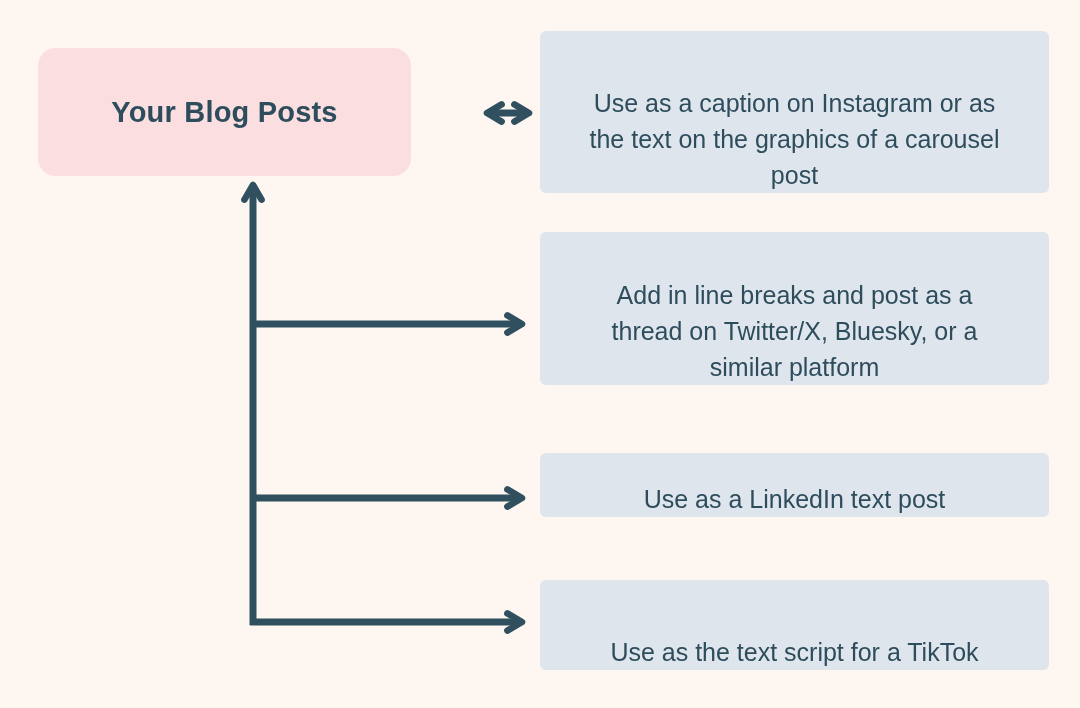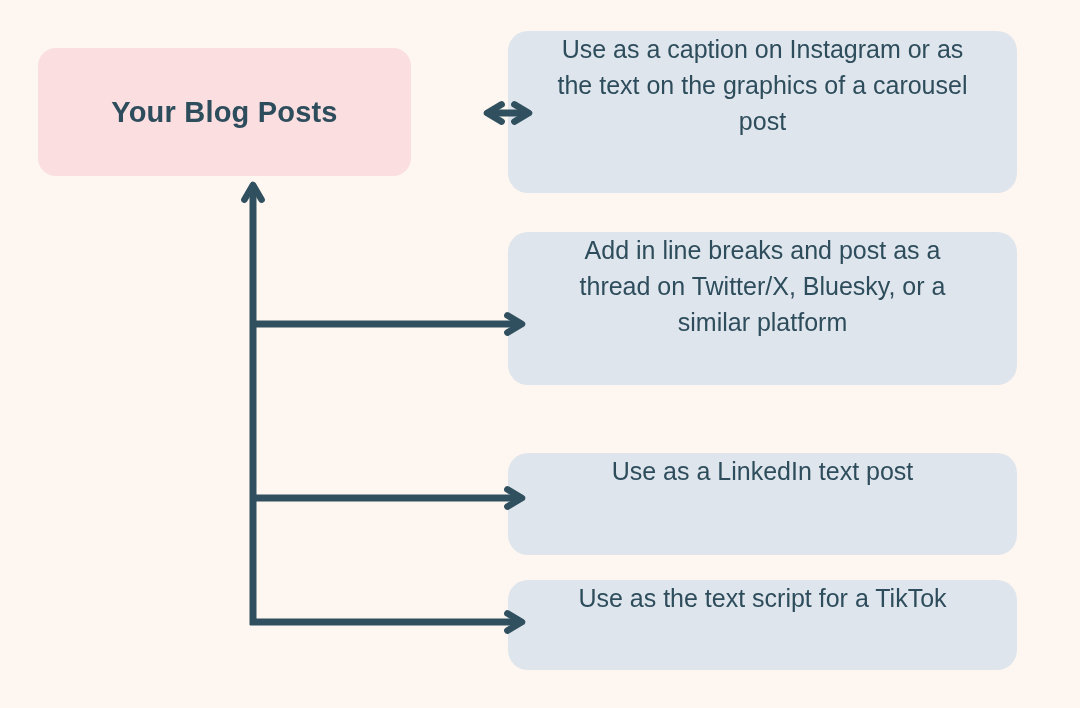--- a/index.html
+++ b/index.html
@@ -27,36 +27,36 @@
     display:flex;align-items:center;justify-content:center;
   }
   .source-box .title{
     font-size:29px;
     font-weight:700;
     color:var(--text);
     letter-spacing:.2px;
   }
   .target-box{
     position:absolute;
-    left:508px;
+    left:540px;
     width:509px;
     background:var(--target-box);
-    border-radius:20px;
-    display:flex;align-items:flex-start;justify-content:center;
+    border-radius:6px;
+    display:flex;align-items:flex-end;justify-content:center;
   }
   .target-box .label{
     font-size:25px;
     color:var(--text);
     text-align:center;
     line-height:36px;
     max-width:420px;
   }
   .t1{top:31px;height:162px;}
   .t2{top:232px;height:153px;}
-  .t3{top:453px;height:102px;}
+  .t3{top:453px;height:64px;}
   .t4{top:580px;height:90px;}
   .connectors{
     position:absolute;
     left:0;top:0;
     width:1080px;height:708px;
     pointer-events:none;
   }
   .conn{
     stroke:var(--arrow);
     stroke-width:7;

